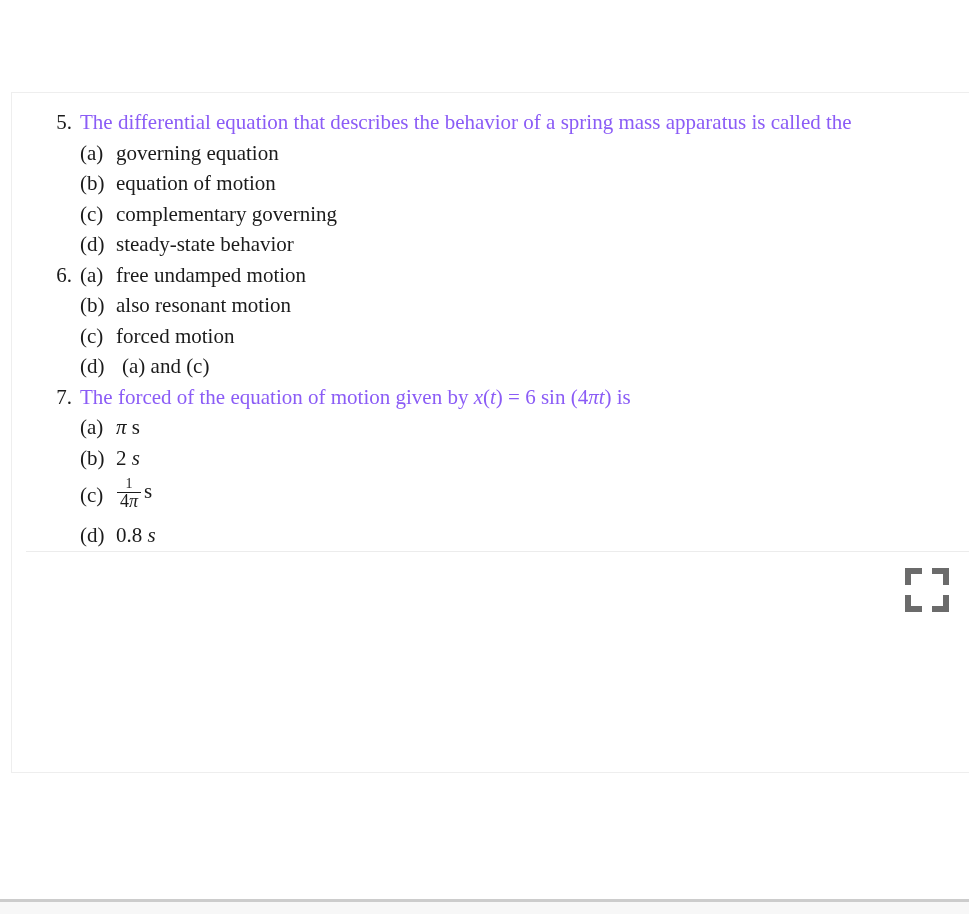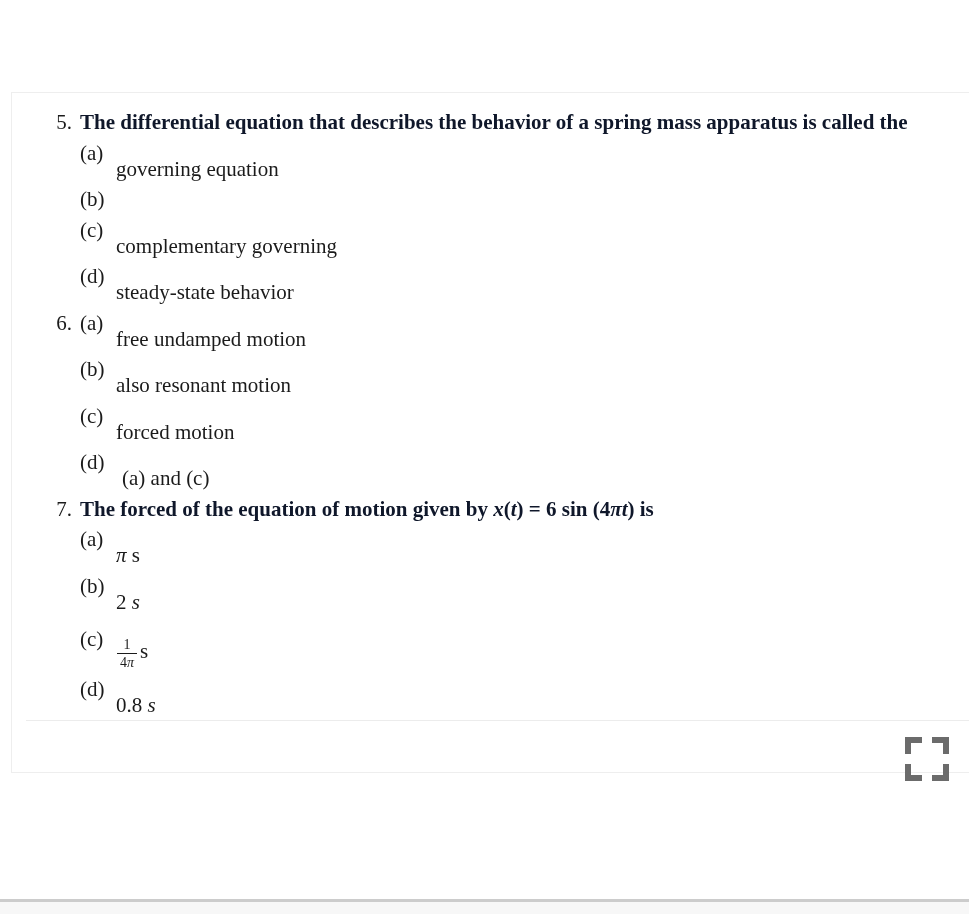--- a/index.html
+++ b/index.html
@@ -68,24 +68,23 @@
     top: 0;
     width: 28px;
     text-align: right;
     font-size: 21px;
     line-height: 30.5px;
     color: #1b1b1b;
   }
   .qstem {
     font-size: 21px;
     line-height: 30.5px;
-    color: #0f172a;
+    color: #8b5cf6;
     margin: 0;
     max-width: 900px;
-    font-weight: bold;
   }
   .qstem .mathit {
     font-style: italic;
   }
   .qstem .mathnum {
     font-style: normal;
   }
 
   
   ul.options {
@@ -101,21 +100,20 @@
     color: #1b1b1b;
     min-height: 30.5px;
   }
   li.option .olabel {
     position: absolute;
     left: 0;
     top: 0;
   }
   li.option .otext {
     display: inline-block;
-    margin-top: 16px;
   }
   li.option.tall {
     line-height: 31px;
     padding-top: 3px;
     padding-bottom: 4px;
     min-height: 40px;
   }
   li.option.tall .olabel {
     top: 7px;
   }
@@ -135,21 +133,21 @@
     padding: 0 3px;
   }
   .frac .bar {
     display: block;
     height: 1px;
     background: #1b1b1b;
     margin: 1px 0;
   }
   .frac .den {
     display: block;
-    font-size: 14px;
+    font-size: 18px;
     line-height: 15px;
     padding: 0 3px;
   }
   .unit {
     font-style: normal;
   }
   .ital {
     font-style: italic;
   }
 
@@ -214,20 +212,21 @@
         <li class="question">
           <span class="qnum">5.</span>
           <p class="qstem">The differential equation that describes the behavior of a spring mass apparatus is called the</p>
           <ul class="options">
             <li class="option">
               <span class="olabel">(a)</span>
               <span class="otext">governing equation</span>
             </li>
             <li class="option">
               <span class="olabel">(b)</span>
+              <span class="otext">equation of motion</span>
             </li>
             <li class="option">
               <span class="olabel">(c)</span>
               <span class="otext">complementary governing</span>
             </li>
             <li class="option">
               <span class="olabel">(d)</span>
               <span class="otext">steady-state behavior</span>
             </li>
           </ul>

